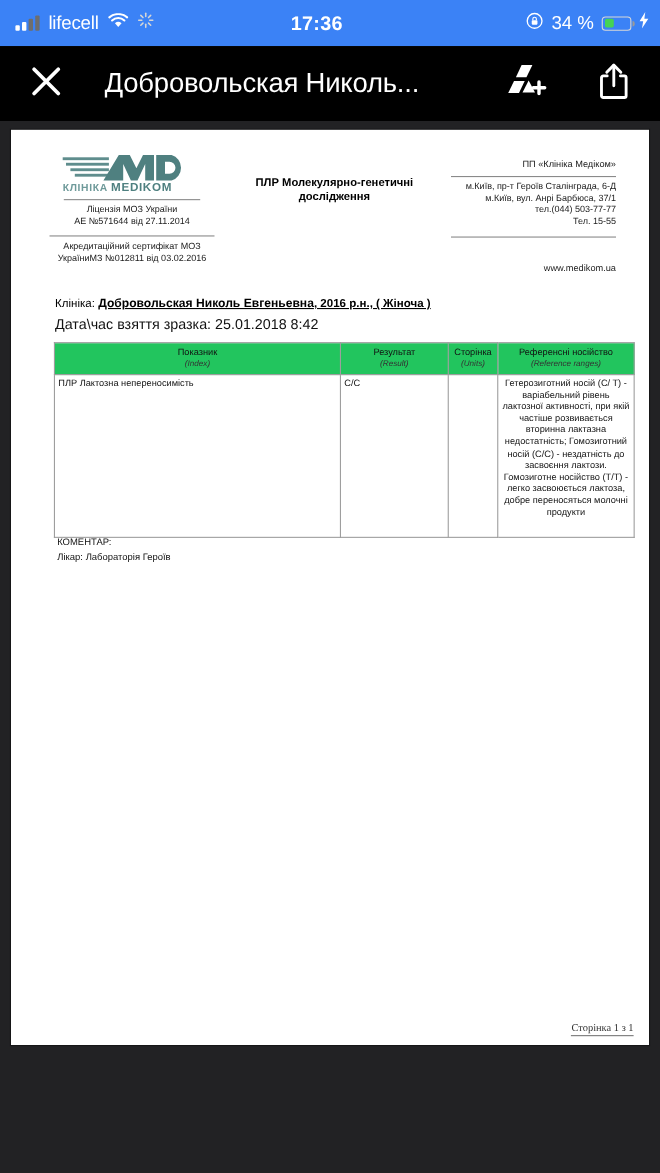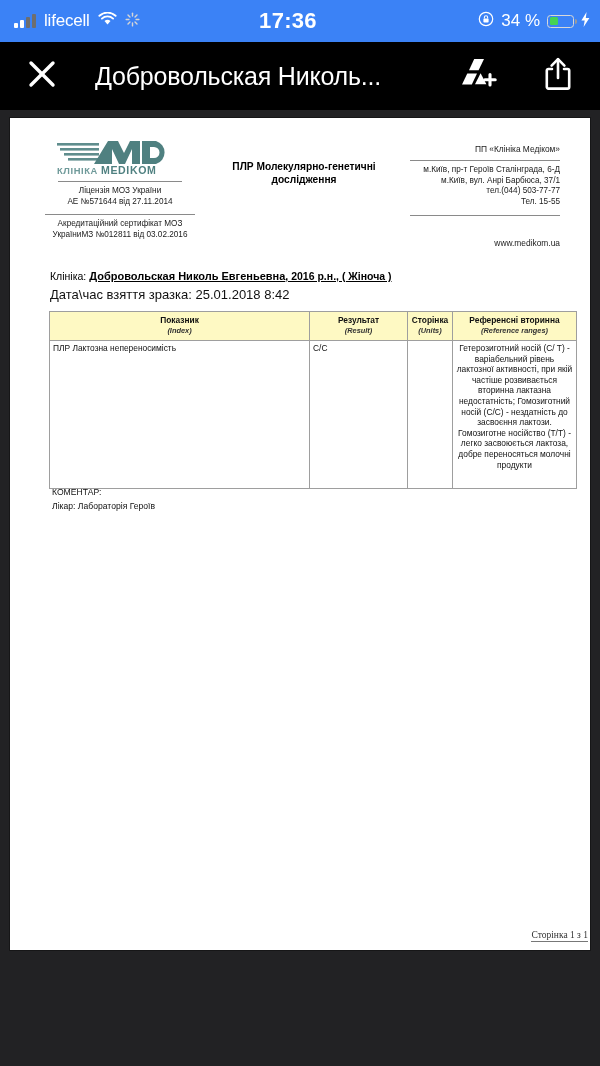--- a/index.html
+++ b/index.html
@@ -20,21 +20,21 @@
             display:flex; align-items:center; gap:8px; }
   .sig-bars{ display:flex; align-items:flex-end; gap:2px; height:14px; }
   .sig-bars i{ display:block; width:4px; background:#fff; border-radius:1px; }
   .sig-bars i:nth-child(1){ height:5px; }
   .sig-bars i:nth-child(2){ height:8px; }
   .sig-bars i:nth-child(3){ height:11px; background:#6e6e6e; }
   .sig-bars i:nth-child(4){ height:14px; background:#6e6e6e; }
   #carrier{ font-size:17px; letter-spacing:-0.2px; }
   #sb-time{ position:absolute; left:0; top:0; width:576px; height:42px;
             display:flex; align-items:center; justify-content:center;
-            font-size:22px; font-weight:bold; letter-spacing:0.3px; }
+            font-size:18px; font-weight:bold; letter-spacing:0.3px; }
   #sb-right{ position:absolute; right:10px; top:0; height:42px;
              display:flex; align-items:center; gap:7px; }
   #batt-pct{ font-size:17px; }
   .batt{ position:relative; width:27px; height:13px;
          border:1.5px solid #d8d8d8; border-radius:3.5px; padding:1.5px; }
   .batt::after{ content:""; position:absolute; right:-4px; top:3.5px;
                 width:2.5px; height:5px; background:#9a9a9a; border-radius:0 2px 2px 0; }
   .batt > span{ display:block; height:100%; width:40%;
                 background:#45d354; border-radius:1.5px; }
 
@@ -100,36 +100,36 @@
 
   
   #results-table{
     position:absolute; left:39px; top:193px; width:527px;
     border-collapse:collapse; table-layout:fixed;
   }
   #results-table th, #results-table td{
     border:1px solid #9e9e9e; vertical-align:top; padding:2px 3px;
   }
   #results-table thead th{
-    background:#fef9c3; text-align:center; font-weight:bold;
+    background:#22c55e; text-align:center; font-weight:normal;
     font-size:8.4px; color:#111; line-height:10.5px; padding:3px 2px 4px;
   }
   #results-table thead th em{ display:block; font-size:7.4px; font-style:italic; color:#333; }
   .c-index{ width:260px; }
   .c-result{ width:98px; }
   .c-units{ width:45px; }
   .c-ref{ width:124px; }
   #results-table tbody td{ font-size:8.4px; color:#111; height:148px; }
   .td-ref{ text-align:center; line-height:10.6px; font-size:8.2px; }
 
   
   #comment-block{ position:absolute; left:42px; top:367px; font-size:8.6px; color:#111; line-height:14px; }
 
   
-  #page-footer{ position:absolute; right:2px; bottom:8px; text-align:right; }
+  #page-footer{ position:absolute; right:14px; bottom:8px; text-align:right; }
   #page-no{ font-family:"Liberation Serif", serif; font-size:9.5px;
             color:#333; border-bottom:1px solid #777; padding-bottom:1px; }
 </style>
 </head>
 <body>
 
 <div id="status-bar">
 
   <div id="sb-left">
     <span class="sig-bars">
@@ -283,21 +283,21 @@
           </th>
           <th class="c-result">
             <span>Результат</span>
             <em>(Result)</em>
           </th>
           <th class="c-units">
             <span>Сторінка</span>
             <em>(Units)</em>
           </th>
           <th class="c-ref">
-            <span>Референсні вторинна</span>
+            <span>Референсні носійство</span>
             <em>(Reference ranges)</em>
           </th>
         </tr>
       </thead>
       <tbody>
         <tr>
           <td>ПЛР Лактозна непереносимість</td>
           <td>C/C</td>
           <td></td>
           <td class="td-ref">Гетерозиготний носій (C/ T) - варіабельний рівень лактозної активності, при якій частіше розвивається вторинна лактазна недостатність; Гомозиготний носій (C/C) - нездатність до засвоєння лактози. Гомозиготне носійство (T/T) - легко засвоюється лактоза, добре переносяться молочні продукти</td>

